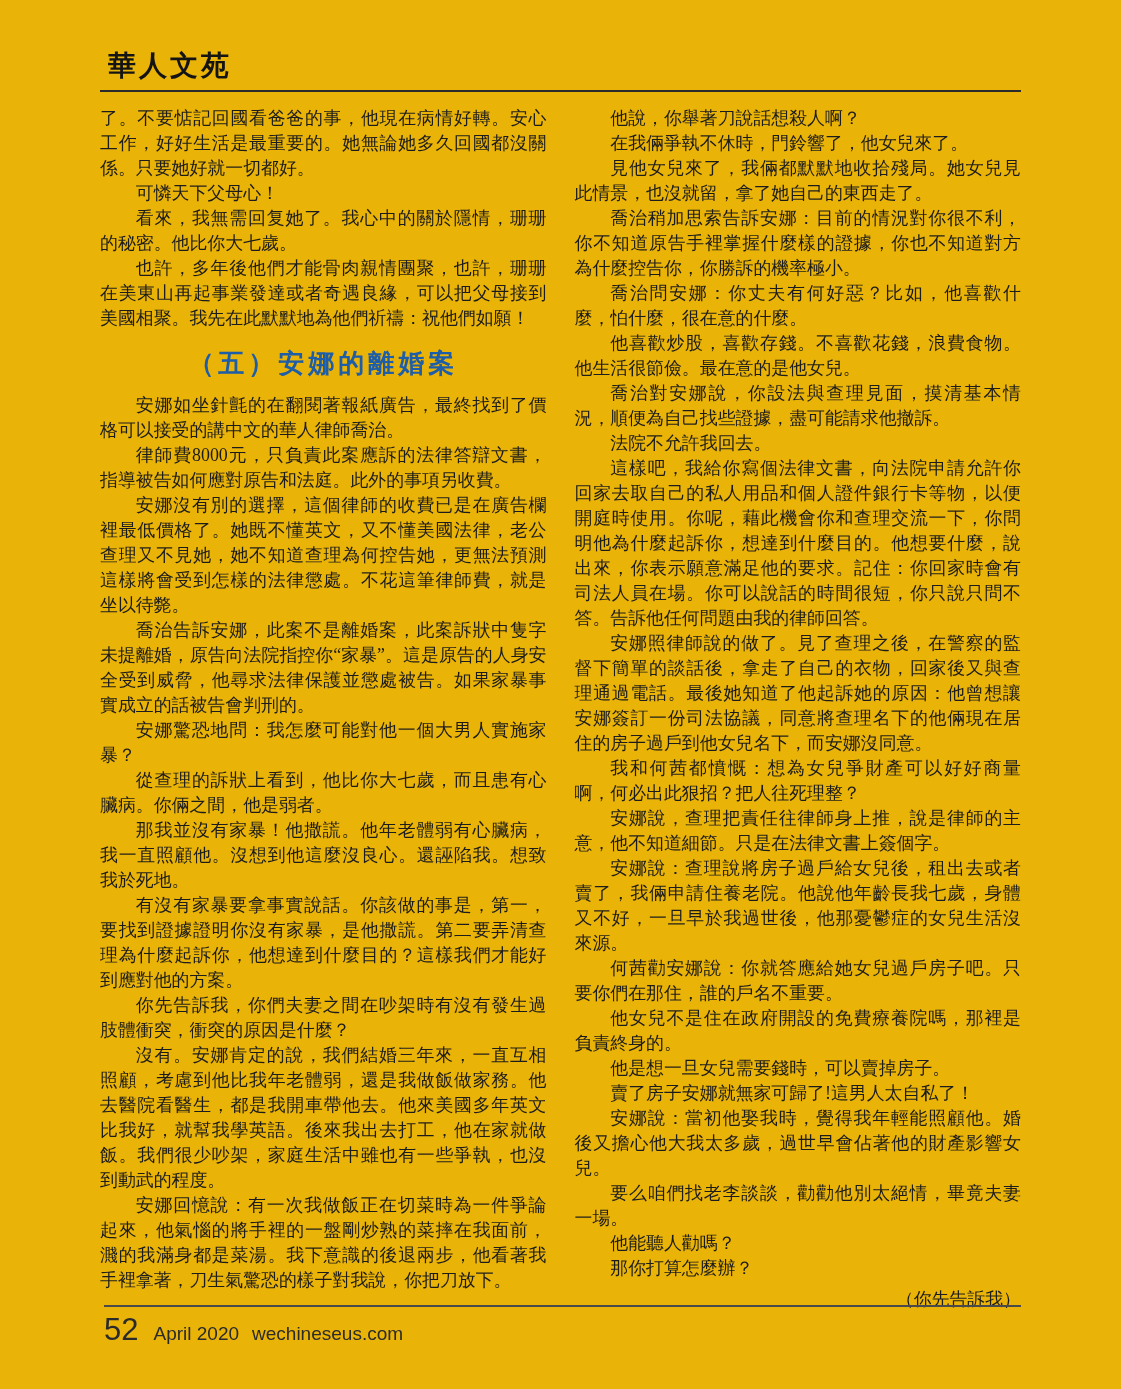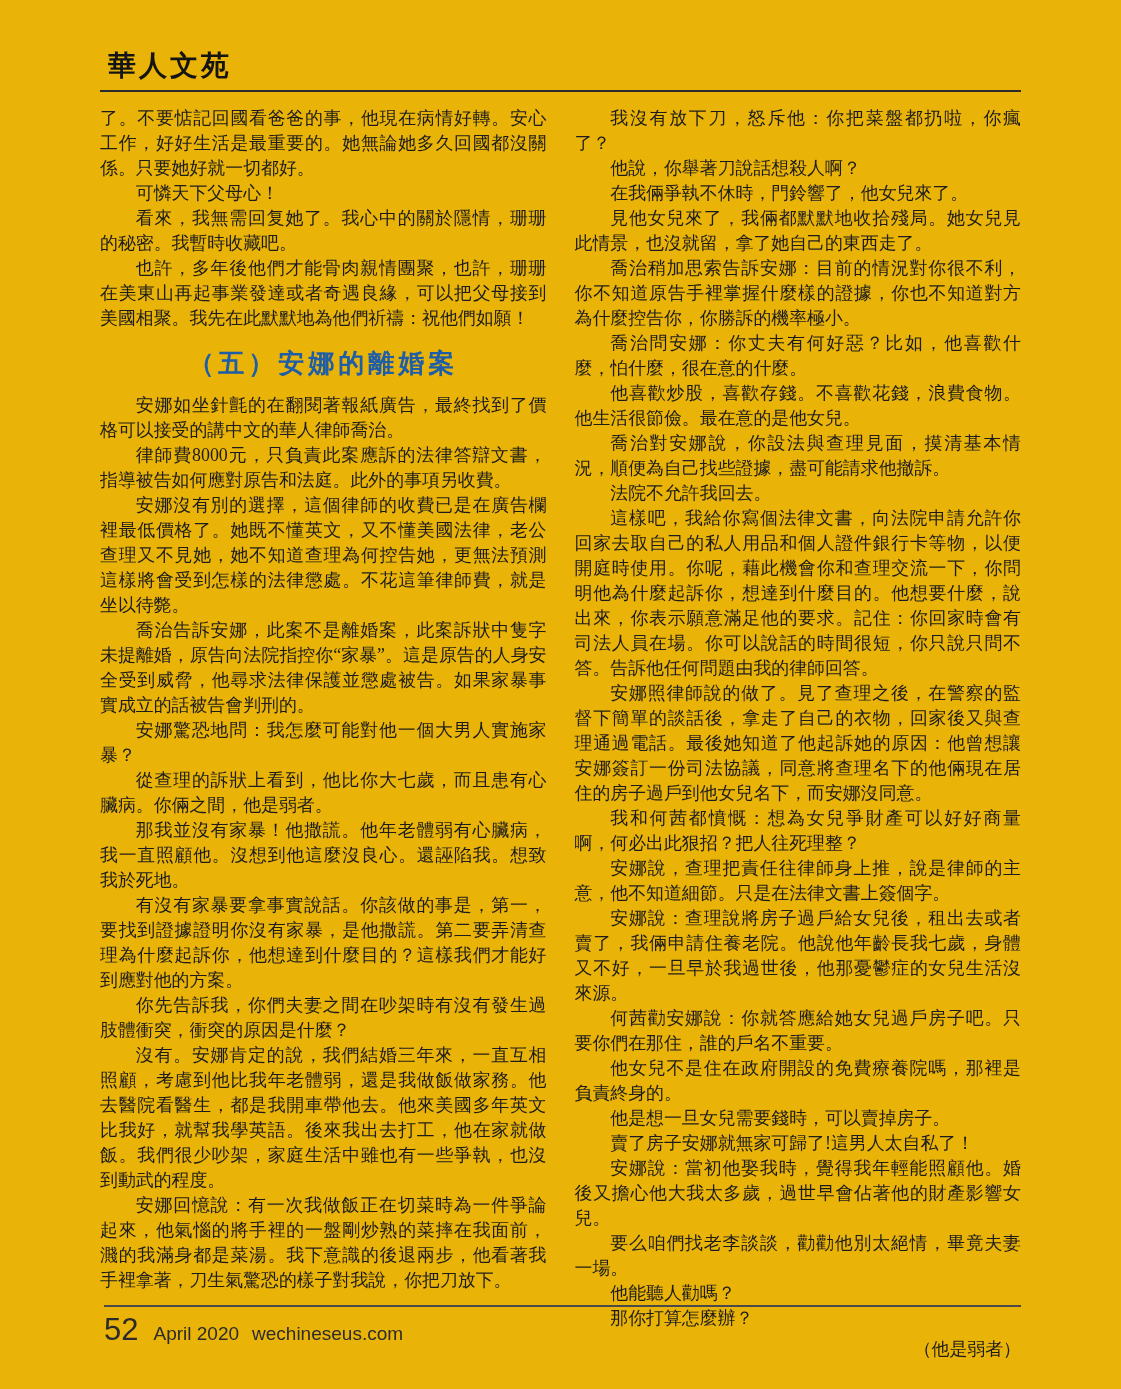--- a/index.html
+++ b/index.html
@@ -93,37 +93,36 @@
 
   <header>
     <h1 class="masthead-title">華人文苑</h1>
     <hr class="header-rule">
   </header>
 
   <main class="columns">
     <section class="column">
         <p class="para flush">了。不要惦記回國看爸爸的事，他現在病情好轉。安心工作，好好生活是最重要的。她無論她多久回國都沒關係。只要她好就一切都好。</p>
         <p class="para indent">可憐天下父母心！</p>
-        <p class="para indent">看來，我無需回复她了。我心中的關於隱情，珊珊的秘密。我暫時收藏吧。</p>
+        <p class="para indent">看來，我無需回复她了。我心中的關於隱情，珊珊的秘密。他比你大七歲。</p>
         <p class="para indent">也許，多年後他們才能骨肉親情團聚，也許，珊珊在美東山再起事業發達或者奇遇良緣，可以把父母接到美國相聚。我先在此默默地為他們祈禱：祝他們如願！</p>
         <p class="para title">（五）安娜的離婚案</p>
         <p class="para indent">安娜如坐針氈的在翻閱著報紙廣告，最終找到了價格可以接受的講中文的華人律師喬治。</p>
         <p class="para indent">律師費8000元，只負責此案應訴的法律答辯文書，指導被告如何應對原告和法庭。此外的事項另收費。</p>
         <p class="para indent">安娜沒有別的選擇，這個律師的收費已是在廣告欄裡最低價格了。她既不懂英文，又不懂美國法律，老公查理又不見她，她不知道查理為何控告她，更無法預測這樣將會受到怎樣的法律懲處。不花這筆律師費，就是坐以待斃。</p>
         <p class="para indent">喬治告訴安娜，此案不是離婚案，此案訴狀中隻字未提離婚，原告向法院指控你“家暴”。這是原告的人身安全受到威脅，他尋求法律保護並懲處被告。如果家暴事實成立的話被告會判刑的。</p>
         <p class="para indent">安娜驚恐地問：我怎麼可能對他一個大男人實施家暴？</p>
         <p class="para indent">從查理的訴狀上看到，他比你大七歲，而且患有心臟病。你倆之間，他是弱者。</p>
         <p class="para indent">那我並沒有家暴！他撒謊。他年老體弱有心臟病，我一直照顧他。沒想到他這麼沒良心。還誣陷我。想致我於死地。</p>
         <p class="para indent">有沒有家暴要拿事實說話。你該做的事是，第一，要找到證據證明你沒有家暴，是他撒謊。第二要弄清查理為什麼起訴你，他想達到什麼目的？這樣我們才能好到應對他的方案。</p>
         <p class="para indent">你先告訴我，你們夫妻之間在吵架時有沒有發生過肢體衝突，衝突的原因是什麼？</p>
         <p class="para indent">沒有。安娜肯定的說，我們結婚三年來，一直互相照顧，考慮到他比我年老體弱，還是我做飯做家務。他去醫院看醫生，都是我開車帶他去。他來美國多年英文比我好，就幫我學英語。後來我出去打工，他在家就做飯。我們很少吵架，家庭生活中雖也有一些爭執，也沒到動武的程度。</p>
         <p class="para indent">安娜回憶說：有一次我做飯正在切菜時為一件爭論起來，他氣惱的將手裡的一盤剛炒熟的菜摔在我面前，濺的我滿身都是菜湯。我下意識的後退兩步，他看著我手裡拿著，刀生氣驚恐的樣子對我說，你把刀放下。</p>
       </section>
     <section class="column">
-        <p class="para indent">我沒有放下刀，怒斥他：你把菜盤都扔啦，你瘋了？</p>
         <p class="para indent">他說，你舉著刀說話想殺人啊？</p>
         <p class="para indent">在我倆爭執不休時，門鈴響了，他女兒來了。</p>
         <p class="para indent">見他女兒來了，我倆都默默地收拾殘局。她女兒見此情景，也沒就留，拿了她自己的東西走了。</p>
         <p class="para indent">喬治稍加思索告訴安娜：目前的情況對你很不利，你不知道原告手裡掌握什麼樣的證據，你也不知道對方為什麼控告你，你勝訴的機率極小。</p>
         <p class="para indent">喬治問安娜：你丈夫有何好惡？比如，他喜歡什麼，怕什麼，很在意的什麼。</p>
         <p class="para indent">他喜歡炒股，喜歡存錢。不喜歡花錢，浪費食物。他生活很節儉。最在意的是他女兒。</p>
         <p class="para indent">喬治對安娜說，你設法與查理見面，摸清基本情況，順便為自己找些證據，盡可能請求他撤訴。</p>
         <p class="para indent">法院不允許我回去。</p>
         <p class="para indent">這樣吧，我給你寫個法律文書，向法院申請允許你回家去取自己的私人用品和個人證件銀行卡等物，以便開庭時使用。你呢，藉此機會你和查理交流一下，你問明他為什麼起訴你，想達到什麼目的。他想要什麼，說出來，你表示願意滿足他的要求。記住：你回家時會有司法人員在場。你可以說話的時間很短，你只說只問不答。告訴他任何問題由我的律師回答。</p>
         <p class="para indent">安娜照律師說的做了。見了查理之後，在警察的監督下簡單的談話後，拿走了自己的衣物，回家後又與查理通過電話。最後她知道了他起訴她的原因：他曾想讓安娜簽訂一份司法協議，同意將查理名下的他倆現在居住的房子過戶到他女兒名下，而安娜沒同意。</p>
@@ -131,21 +130,21 @@
         <p class="para indent">安娜說，查理把責任往律師身上推，說是律師的主意，他不知道細節。只是在法律文書上簽個字。</p>
         <p class="para indent">安娜說：查理說將房子過戶給女兒後，租出去或者賣了，我倆申請住養老院。他說他年齡長我七歲，身體又不好，一旦早於我過世後，他那憂鬱症的女兒生活沒來源。</p>
         <p class="para indent">何茜勸安娜說：你就答應給她女兒過戶房子吧。只要你們在那住，誰的戶名不重要。</p>
         <p class="para indent">他女兒不是住在政府開設的免費療養院嗎，那裡是負責終身的。</p>
         <p class="para indent">他是想一旦女兒需要錢時，可以賣掉房子。</p>
         <p class="para indent">賣了房子安娜就無家可歸了!這男人太自私了！</p>
         <p class="para indent">安娜說：當初他娶我時，覺得我年輕能照顧他。婚後又擔心他大我太多歲，過世早會佔著他的財產影響女兒。</p>
         <p class="para indent">要么咱們找老李談談，勸勸他別太絕情，畢竟夫妻一場。</p>
         <p class="para indent">他能聽人勸嗎？</p>
         <p class="para indent">那你打算怎麼辦？</p>
-        <p class="para continued">（他是弱者）</p>
+        <p class="para continued">（你先告訴我）</p>
       </section>
   </main>
 
   <footer class="page-footer">
     <span class="page-num">52</span>
     <span class="footer-meta">April 2020</span>
     <span class="footer-meta">wechineseus.com</span>
   </footer>
 
 </div>

